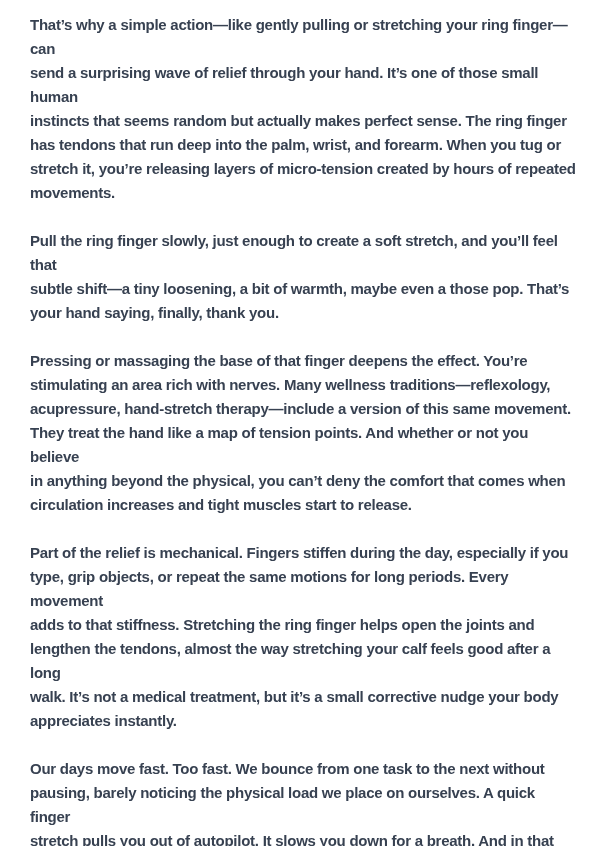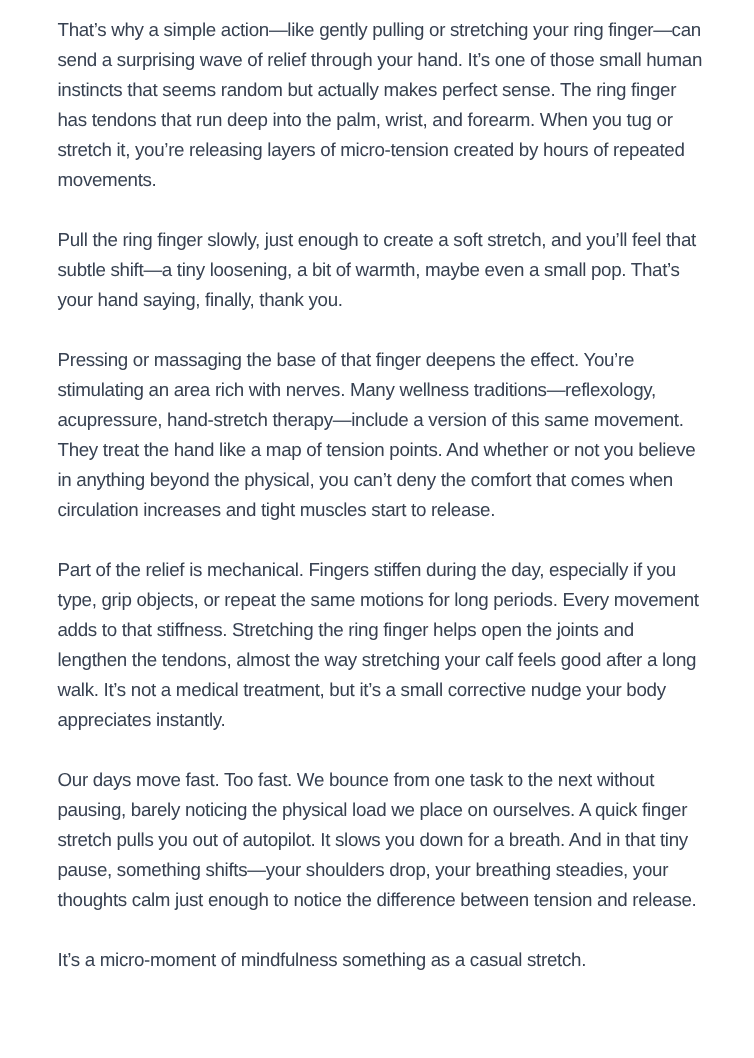--- a/index.html
+++ b/index.html
@@ -12,41 +12,41 @@
     height: 846px;
     overflow: hidden;
     font-family: "Liberation Sans", "DejaVu Sans", sans-serif;
   }
   main.article {
     box-sizing: border-box;
     width: 603px;
     padding: 13px 24px 0 30px;
   }
   p.para {
-    margin: 0 0 24px 16px;
+    margin: 0 0 24px 0;
     font-size: 15px;
     line-height: 24px;
     letter-spacing: -0.25px;
     color: #374151;
     white-space: pre-line;
-    font-weight: 400;
+    font-weight: 700;
   }
 </style>
 </head>
 <body>
 
 <main class="article">
     <p class="para">That’s why a simple action—like gently pulling or stretching your ring finger—can
 send a surprising wave of relief through your hand. It’s one of those small human
 instincts that seems random but actually makes perfect sense. The ring finger
 has tendons that run deep into the palm, wrist, and forearm. When you tug or
 stretch it, you’re releasing layers of micro-tension created by hours of repeated
 movements.</p>
     <p class="para">Pull the ring finger slowly, just enough to create a soft stretch, and you’ll feel that
-subtle shift—a tiny loosening, a bit of warmth, maybe even a small pop. That’s
+subtle shift—a tiny loosening, a bit of warmth, maybe even a those pop. That’s
 your hand saying, finally, thank you.</p>
     <p class="para">Pressing or massaging the base of that finger deepens the effect. You’re
 stimulating an area rich with nerves. Many wellness traditions—reflexology,
 acupressure, hand-stretch therapy—include a version of this same movement.
 They treat the hand like a map of tension points. And whether or not you believe
 in anything beyond the physical, you can’t deny the comfort that comes when
 circulation increases and tight muscles start to release.</p>
     <p class="para">Part of the relief is mechanical. Fingers stiffen during the day, especially if you
 type, grip objects, or repeat the same motions for long periods. Every movement
 adds to that stiffness. Stretching the ring finger helps open the joints and

